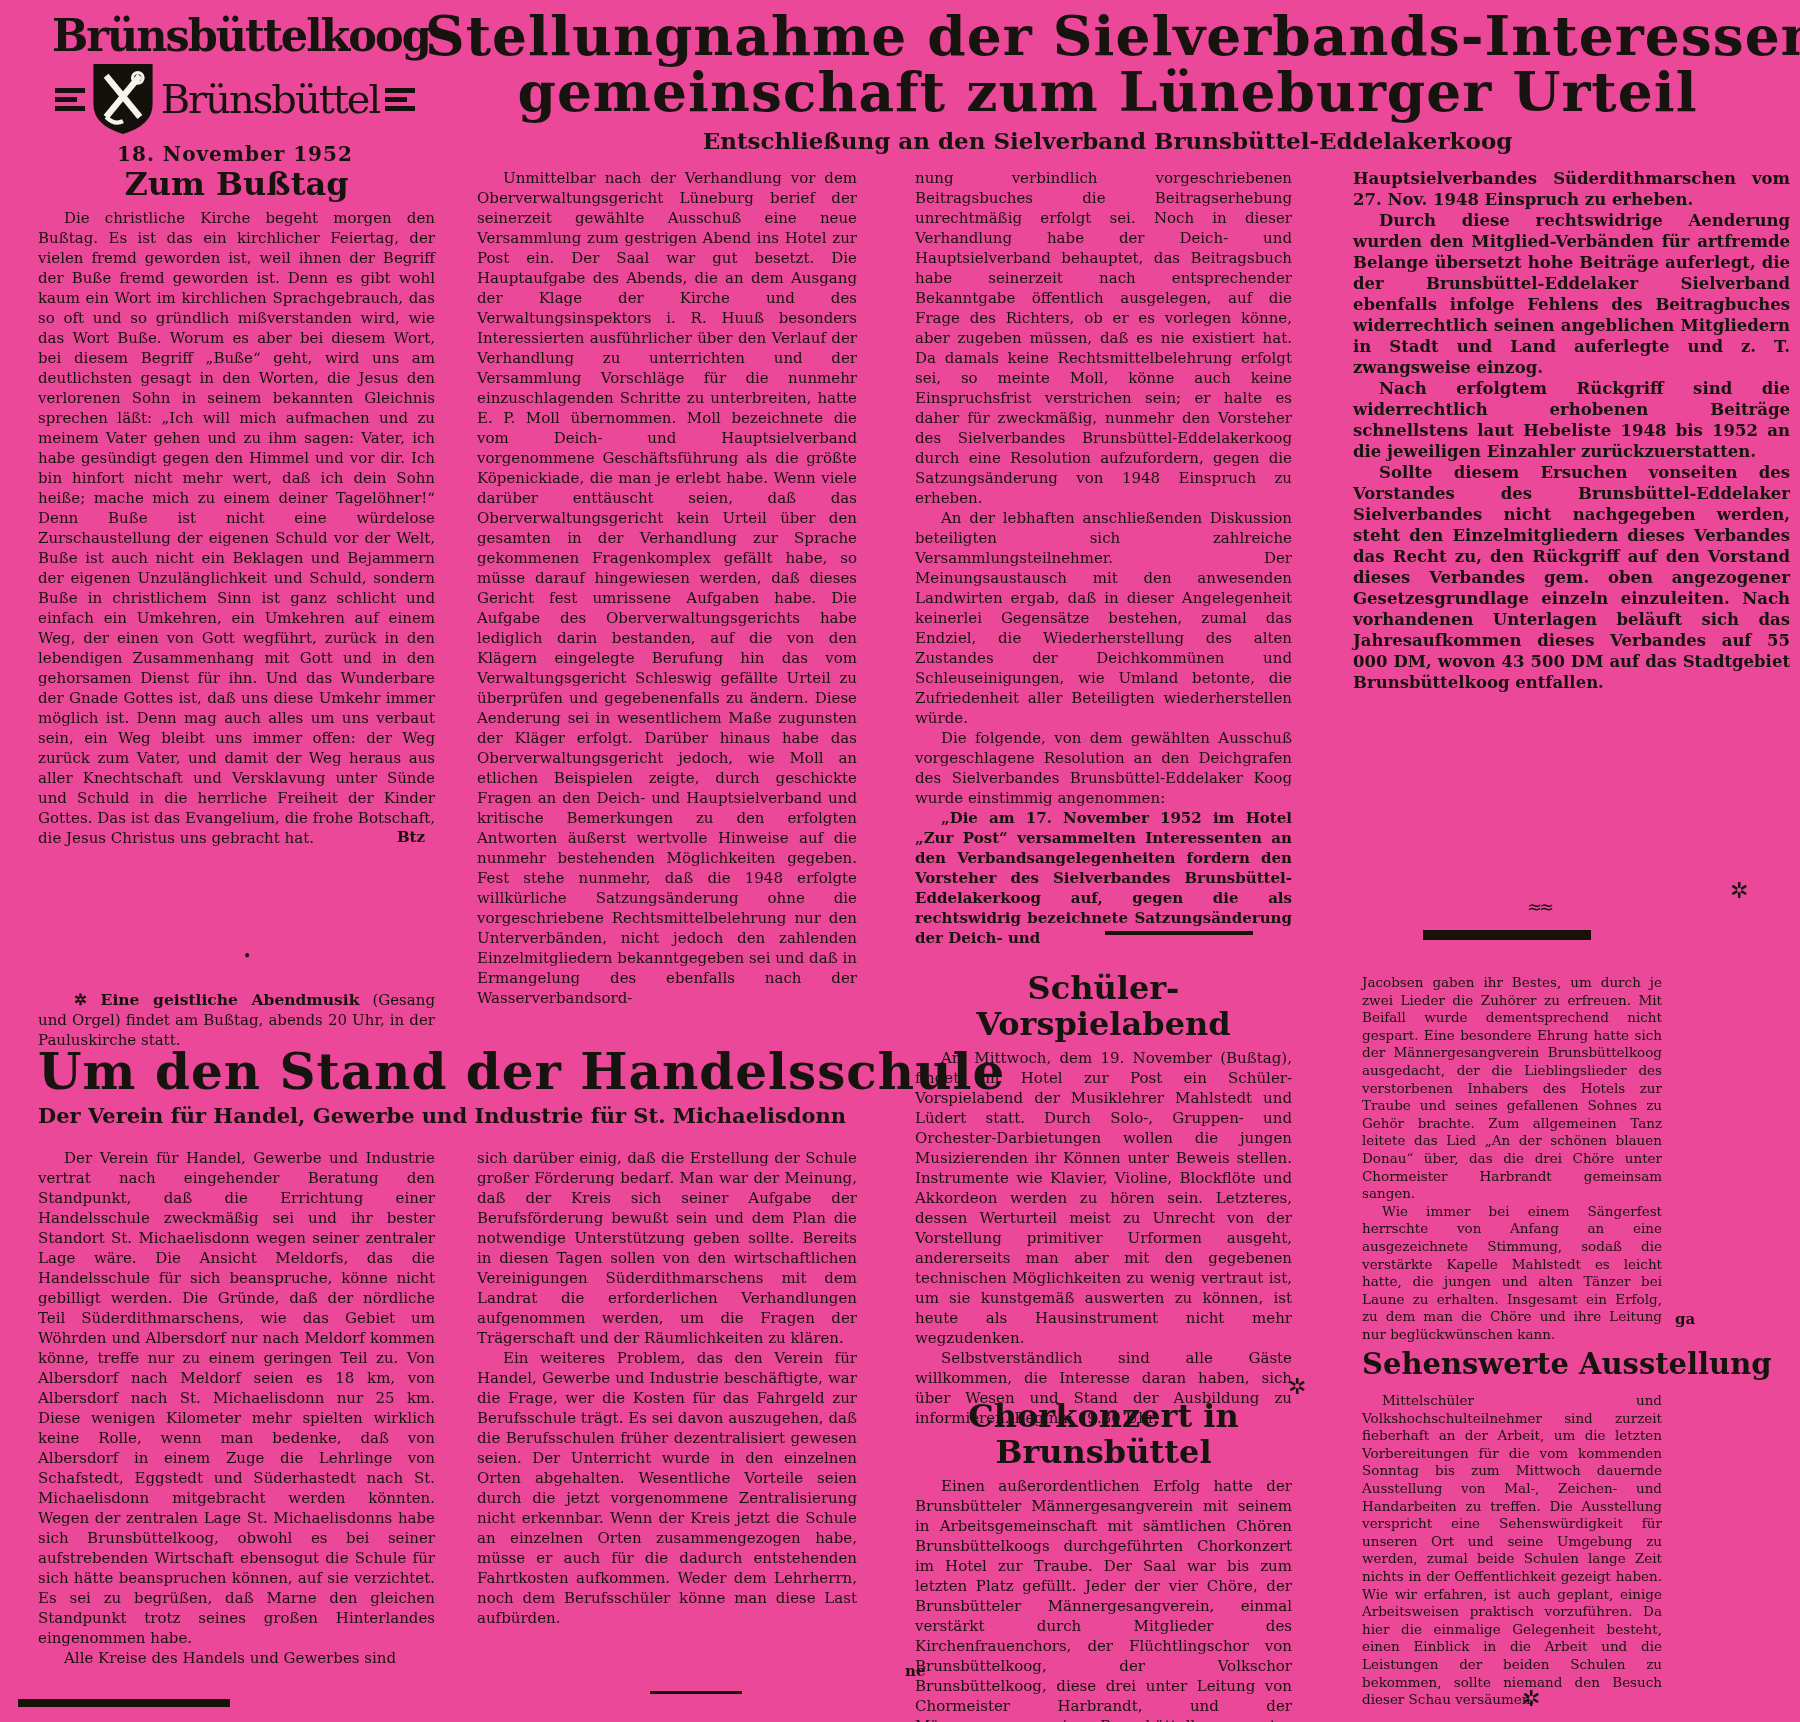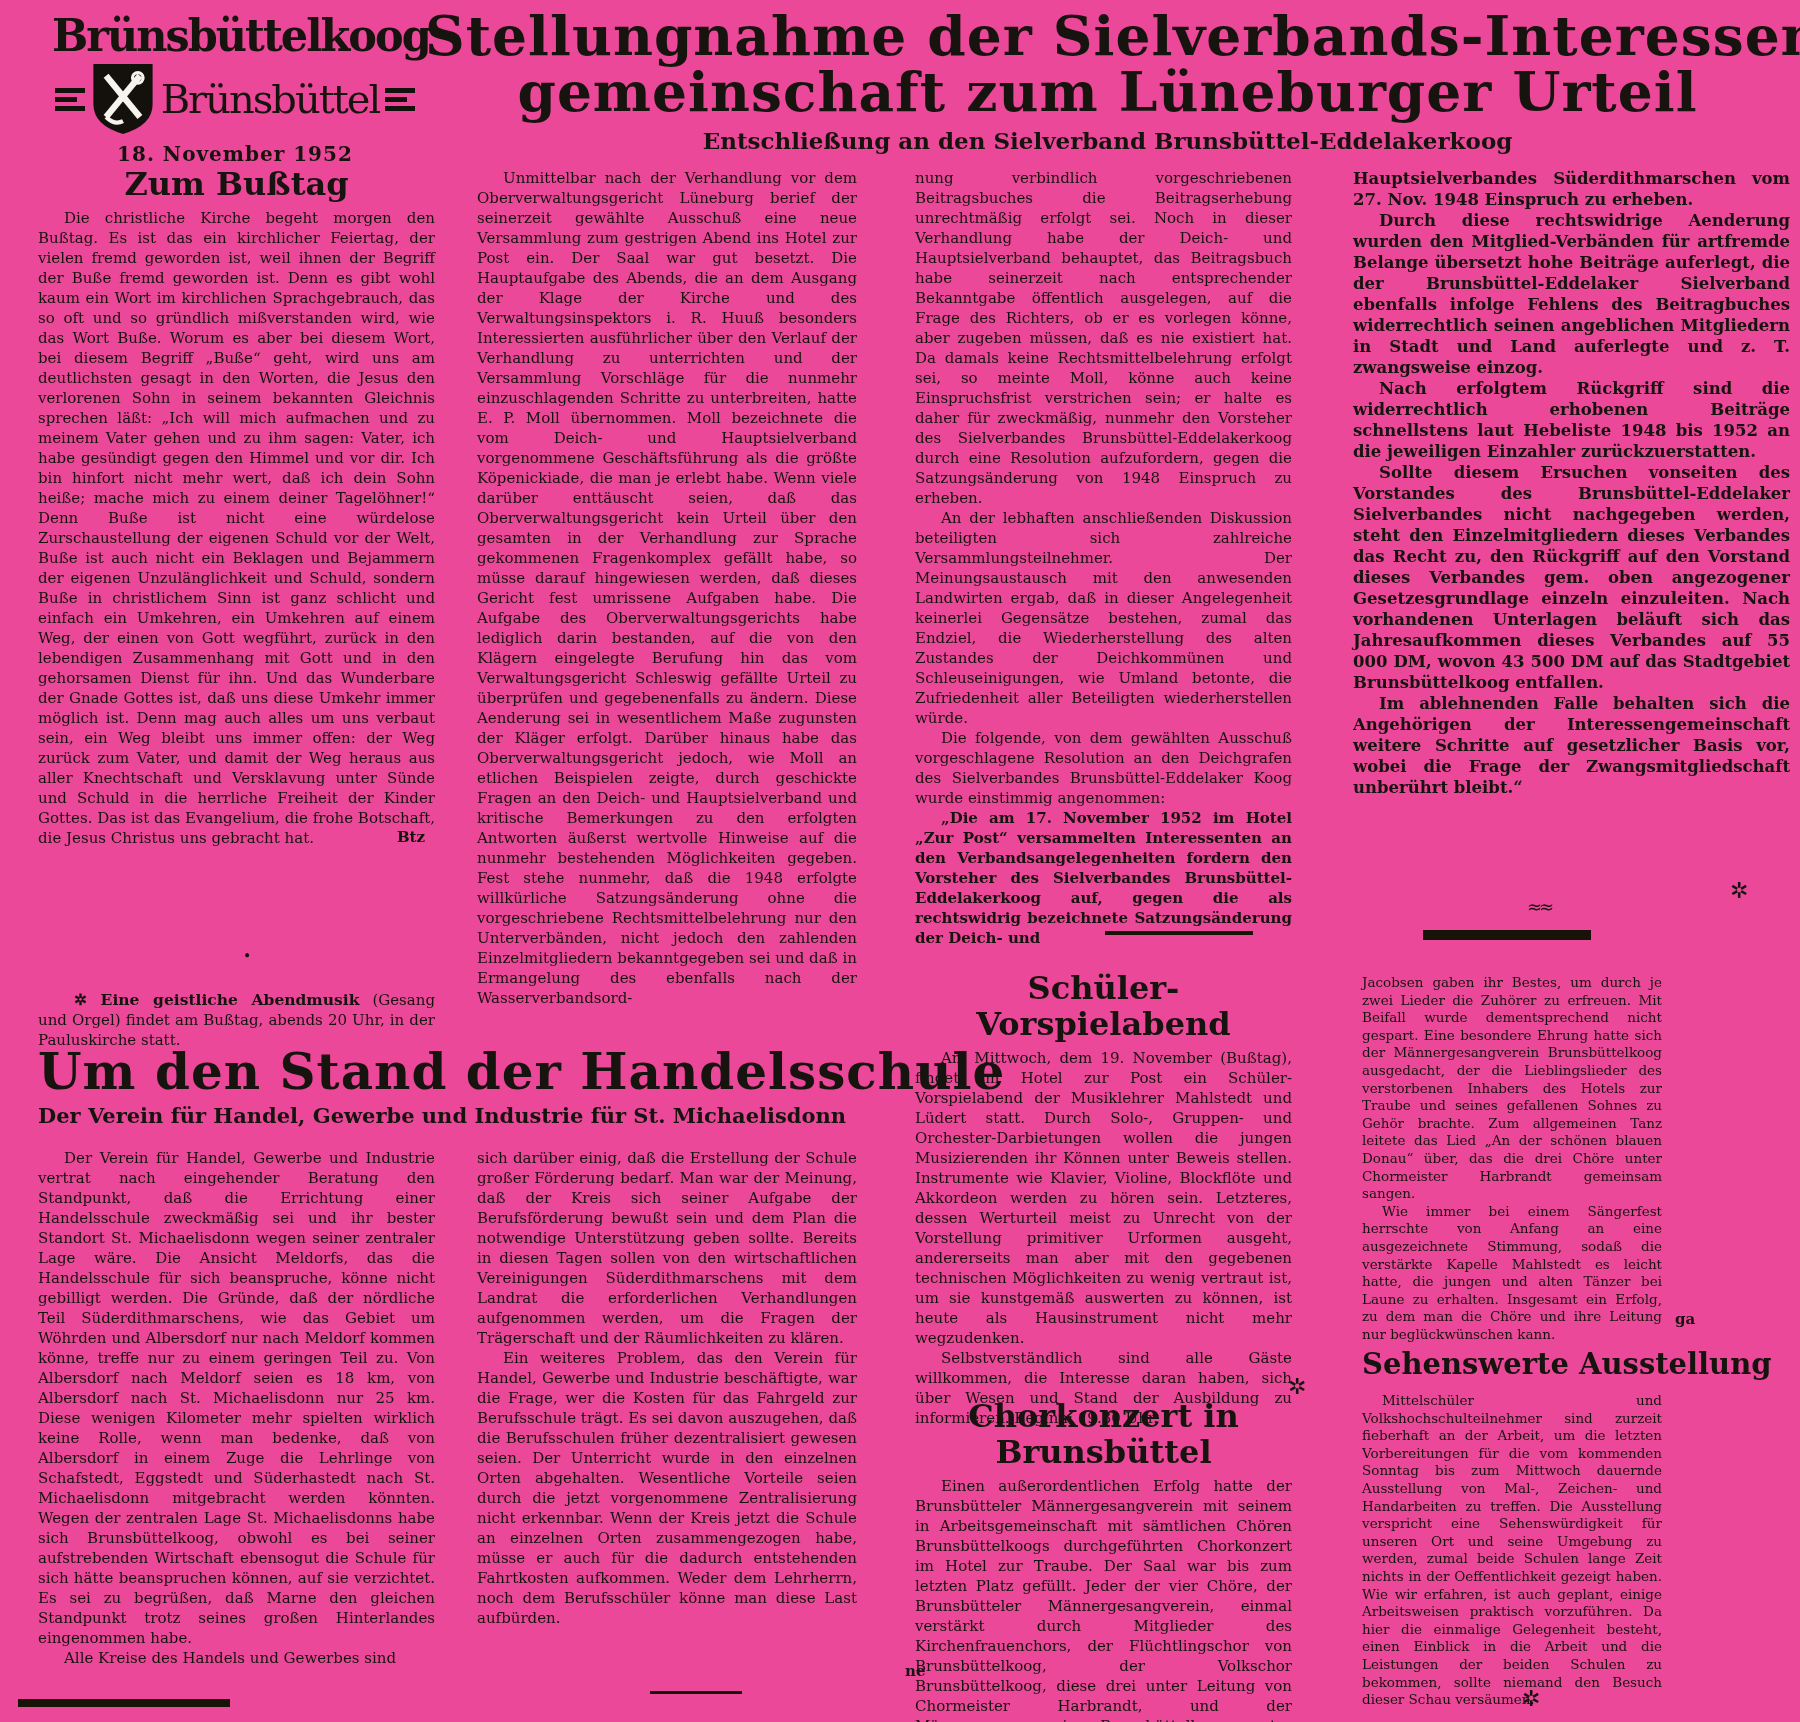--- a/index.html
+++ b/index.html
@@ -106,21 +106,20 @@
       </div>
   </div>
   <div class="rule" style="left:1105px;top:931px;width:148px;height:4px;"></div>
 
   <div class="col c4" style="left:1353px;top:168px;width:437px;">
     <div>
         <p class="para bold noindent">Hauptsielverbandes Süderdithmarschen vom 27. Nov. 1948 Einspruch zu erheben.</p>
         <p class="para bold">Durch diese rechtswidrige Aenderung wurden den Mitglied-Verbänden für artfremde Belange übersetzt hohe Beiträge auferlegt, die der Brunsbüttel-Eddelaker Sielverband ebenfalls infolge Fehlens des Beitragbuches widerrechtlich seinen angeblichen Mitgliedern in Stadt und Land auferlegte und z. T. zwangsweise einzog.</p>
         <p class="para bold">Nach erfolgtem Rückgriff sind die widerrechtlich erhobenen Beiträge schnellstens laut Hebeliste 1948 bis 1952 an die jeweiligen Einzahler zurückzuerstatten.</p>
         <p class="para bold">Sollte diesem Ersuchen vonseiten des Vorstandes des Brunsbüttel-Eddelaker Sielverbandes nicht nachgegeben werden, steht den Einzelmitgliedern dieses Verbandes das Recht zu, den Rückgriff auf den Vorstand dieses Verbandes gem. oben angezogener Gesetzesgrundlage einzeln einzuleiten. Nach vorhandenen Unterlagen beläuft sich das Jahresaufkommen dieses Verbandes auf 55 000 DM, wovon 43 500 DM auf das Stadtgebiet Brunsbüttelkoog entfallen.</p>
-        <p class="para bold">Im ablehnenden Falle behalten sich die Angehörigen der Interessengemeinschaft weitere Schritte auf gesetzlicher Basis vor, wobei die Frage der Zwangsmitgliedschaft unberührt bleibt.“</p>
       </div>
   </div>
   <div class="star" style="left:1730px;top:878px;">✲</div>
   <div class="squiggle" style="left:1527px;top:896px;">≈≈</div>
   <div class="rule" style="left:1423px;top:930px;width:168px;height:10px;"></div>
 
   <div class="hs-head">Um den Stand der Handelsschule</div>
   <div class="hs-sub">Der Verein für Handel, Gewerbe und Industrie für St. Michaelisdonn</div>
   <div class="col" style="left:38px;top:1148px;width:397px;">
     <div>

